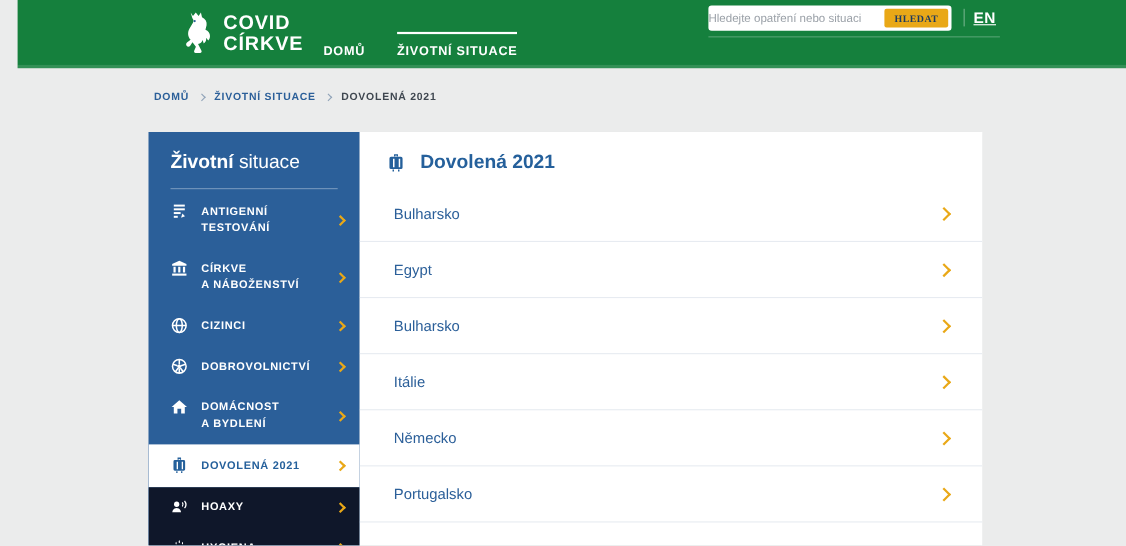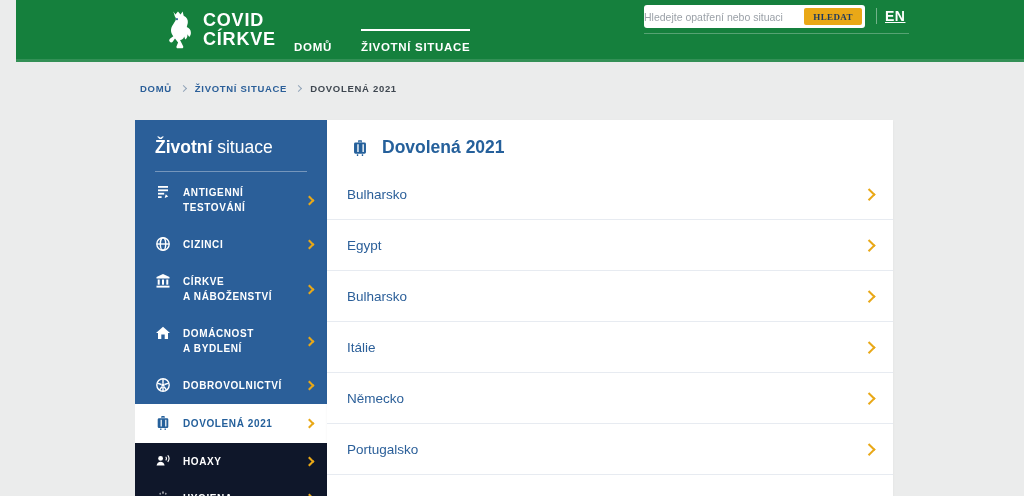--- a/index.html
+++ b/index.html
@@ -87,21 +87,21 @@
   
   .card{
     position:absolute;left:327px;top:120px;width:566px;height:376px;
     background:#fff;overflow:hidden;box-shadow:0 1px 2px rgba(0,0,0,.06);
   }
   .card-title-row{display:flex;align-items:center;gap:13px;padding:17px 24px 11px 24px;color:#25609b;}
   .title-icon{display:flex;}
   .title-icon svg{width:18px;height:18px;display:block;}
   .page-title{margin:0;font-size:17.5px;font-weight:bold;color:#25609b;}
   .country{
-    display:flex;align-items:center;height:50px;padding:0 20px;
+    display:flex;align-items:center;height:50px;padding:0 31px;
     border-bottom:1px solid #e7ebf1;color:#2b5f99;font-size:13.5px;
     cursor:pointer;text-decoration:none;
   }
   .country .chev{margin-left:auto;}
 
   
   .chev{display:inline-block;transform:rotate(45deg);}
   .chev-sm{width:5px;height:5px;border-right:2px solid #e9a817;border-top:2px solid #e9a817;}
   .chev-lg{width:6.5px;height:6.5px;border-right:2.2px solid #e9a817;border-top:2.2px solid #e9a817;}
 </style>
@@ -159,64 +159,64 @@
               <rect x="3" y="12.2" width="3.6" height="1.8"></rect>
               <path d="M9.6 14l1.2-3.8 2.4 2.4z"></path>
             </svg>
           </span>
           <span class="sb-label">ANTIGENNÍ
 TESTOVÁNÍ</span>
           <span class="chev chev-sm"></span>
         </div>
         <div class="sb-item">
           <span class="sb-icon">
-            <svg viewBox="0 0 16 16" fill="none" stroke="currentColor" stroke-width="1.4" xmlns="http://www.w3.org/2000/svg">
-              <circle cx="8" cy="8" r="6.2"></circle>
-              <ellipse cx="8" cy="8" rx="2.7" ry="6.2"></ellipse>
-              <path d="M1.8 8h12.4"></path>
-            </svg>
-          </span>
-          <span class="sb-label">CIZINCI</span>
-          <span class="chev chev-sm"></span>
-        </div>
-        <div class="sb-item">
-          <span class="sb-icon">
             <svg viewBox="0 0 16 16" fill="currentColor" xmlns="http://www.w3.org/2000/svg">
               <path d="M8 1l6.5 3.1v1.4h-13V4.1z"></path>
               <rect x="2.7" y="6.5" width="2" height="5.2"></rect>
               <rect x="7" y="6.5" width="2" height="5.2"></rect>
               <rect x="11.3" y="6.5" width="2" height="5.2"></rect>
               <rect x="1.5" y="12.7" width="13" height="1.9"></rect>
             </svg>
           </span>
           <span class="sb-label">CÍRKVE
 A NÁBOŽENSTVÍ</span>
           <span class="chev chev-sm"></span>
         </div>
         <div class="sb-item">
           <span class="sb-icon">
-            <svg viewBox="0 0 16 16" fill="currentColor" xmlns="http://www.w3.org/2000/svg">
-              <path d="M8 1.8 15 8h-2v6H9.7V9.6H6.3V14H3V8H1z"></path>
-            </svg>
-          </span>
-          <span class="sb-label">DOMÁCNOST
-A BYDLENÍ</span>
+            <svg viewBox="0 0 16 16" fill="none" stroke="currentColor" stroke-width="1.4" xmlns="http://www.w3.org/2000/svg">
+              <circle cx="8" cy="8" r="6.2"></circle>
+              <ellipse cx="8" cy="8" rx="2.7" ry="6.2"></ellipse>
+              <path d="M1.8 8h12.4"></path>
+            </svg>
+          </span>
+          <span class="sb-label">CIZINCI</span>
           <span class="chev chev-sm"></span>
         </div>
         <div class="sb-item">
           <span class="sb-icon">
             <svg viewBox="0 0 16 16" xmlns="http://www.w3.org/2000/svg">
               <g fill="none" stroke="currentColor" stroke-width="1.4">
                 <circle cx="8" cy="8" r="6.2"></circle>
                 <path d="M8 2v4.3M8 9.7V14M2.3 6.2l4.1 1.3M13.7 6.2 9.6 7.5M4.5 13l2.5-3.4M11.5 13 9 9.6"></path>
               </g>
               <circle cx="8" cy="8" r="1.7" fill="currentColor"></circle>
             </svg>
           </span>
           <span class="sb-label">DOBROVOLNICTVÍ</span>
+          <span class="chev chev-sm"></span>
+        </div>
+        <div class="sb-item">
+          <span class="sb-icon">
+            <svg viewBox="0 0 16 16" fill="currentColor" xmlns="http://www.w3.org/2000/svg">
+              <path d="M8 1.8 15 8h-2v6H9.7V9.6H6.3V14H3V8H1z"></path>
+            </svg>
+          </span>
+          <span class="sb-label">DOMÁCNOST
+A BYDLENÍ</span>
           <span class="chev chev-sm"></span>
         </div>
         <div class="sb-item active">
           <span class="sb-icon">
             <svg viewBox="0 0 16 16" fill="currentColor" xmlns="http://www.w3.org/2000/svg">
               <path d="M6.4 1h3.2v2H8.5V2.2h-1V3H6.4z"></path>
               <path fill-rule="evenodd" d="M4 3.2h8a1.3 1.3 0 0 1 1.3 1.3v7.2A1.3 1.3 0 0 1 12 13H4a1.3 1.3 0 0 1-1.3-1.3V4.5A1.3 1.3 0 0 1 4 3.2zm1.6 1.5v6.9h1.2V4.7zm4.6 0v6.9h1.2V4.7z"></path>
               <path d="M5.2 13.5h1.2V15H5.2zM9.6 13.5h1.2V15H9.6z"></path>
             </svg>
           </span>

